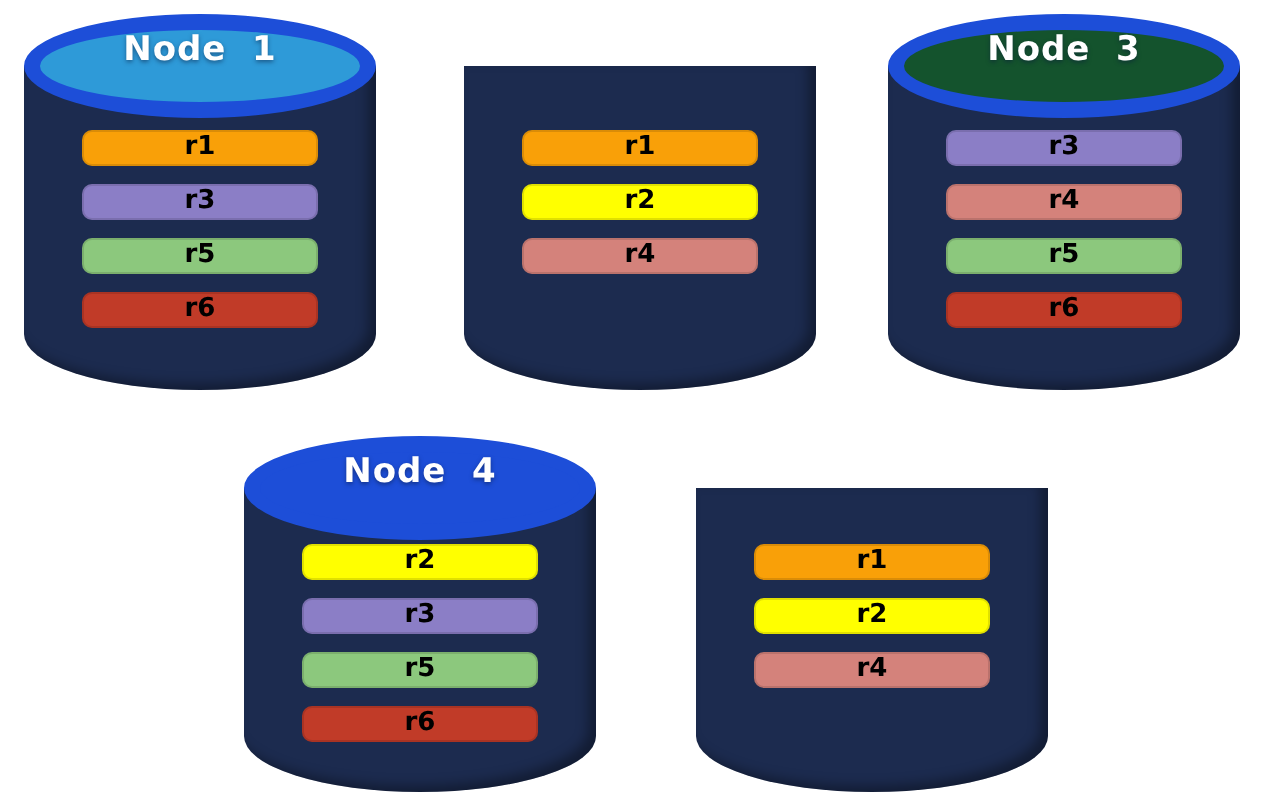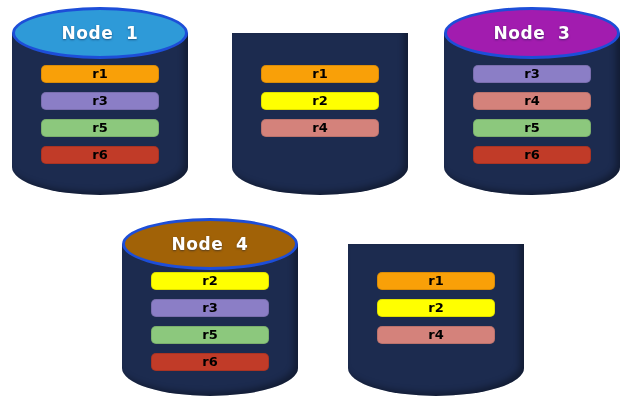--- a/index.html
+++ b/index.html
@@ -32,24 +32,23 @@
     box-shadow: inset -4px -3px 6px rgba(0,0,0,0.35);
   }
   .cyl-top {
     position: absolute;
     left: 0;
     top: 2px;
     width: 176px;
     height: 52px;
     border-radius: 50%;
     background: #2E9AD8;
-    border: 3px solid #1d4ed8;
+    border: 8px solid #1d4ed8;
     box-sizing: border-box;
     display: flex;
-    align-items: center;
     justify-content: center;
   }
   .node-label {
     color: #FFFFFF;
     font-weight: bold;
     font-size: 17px;
     letter-spacing: 0.5px;
     white-space: pre;
     text-shadow: 0 1px 2px rgba(10,25,60,0.5);
   }
@@ -106,34 +105,34 @@
     <div class="cyl-body" style="background-color: rgb(28, 43, 79);"></div>
     <div class="bars">
       <div class="bar" style="background-color: rgb(249, 160, 8);">r1</div>
       <div class="bar" style="background-color: rgb(255, 255, 0);">r2</div>
       <div class="bar" style="background-color: rgb(212, 130, 123);">r4</div>
     </div>
   </div>
 
   <div class="cylinder tall n3">
     <div class="cyl-body" style="background-color: rgb(28, 43, 79);"></div>
-    <div class="cyl-top" style="background-color: #a21caf;">
+    <div class="cyl-top" style="background-color: #14532d;">
       <span class="node-label">Node  3</span>
     </div>
     <div class="bars">
       <div class="bar" style="background-color: rgb(139, 126, 198);">r3</div>
       <div class="bar" style="background-color: rgb(212, 130, 123);">r4</div>
       <div class="bar" style="background-color: rgb(140, 200, 125);">r5</div>
       <div class="bar" style="background-color: rgb(193, 59, 40);">r6</div>
     </div>
   </div>
 
   <div class="cylinder short n4">
     <div class="cyl-body" style="background-color: rgb(28, 43, 79);"></div>
-    <div class="cyl-top" style="background-color: #a16207;">
+    <div class="cyl-top" style="background-color: #1d4ed8;">
       <span class="node-label">Node  4</span>
     </div>
     <div class="bars">
       <div class="bar" style="background-color: rgb(255, 255, 0);">r2</div>
       <div class="bar" style="background-color: rgb(139, 126, 198);">r3</div>
       <div class="bar" style="background-color: rgb(140, 200, 125);">r5</div>
       <div class="bar" style="background-color: rgb(193, 59, 40);">r6</div>
     </div>
   </div>
 

